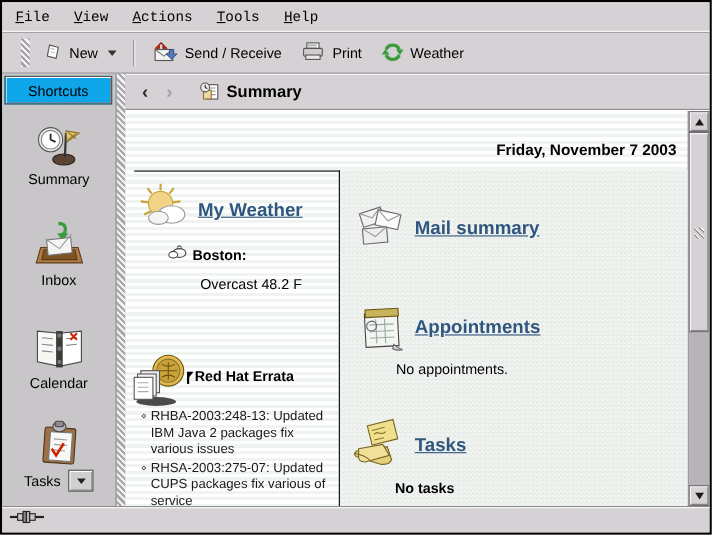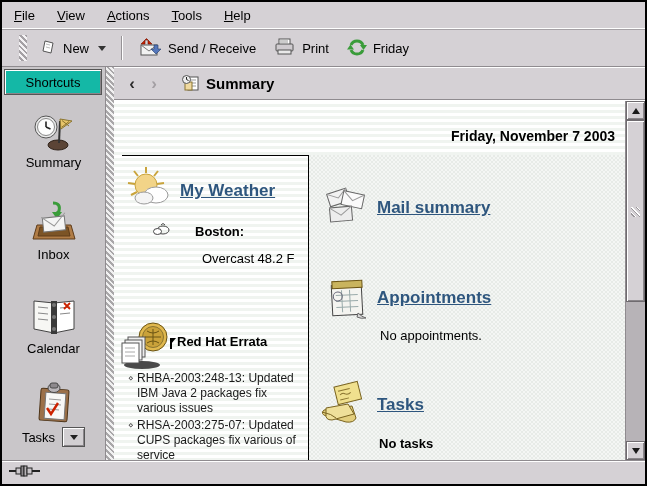--- a/index.html
+++ b/index.html
@@ -5,35 +5,35 @@
   html,body{margin:0;padding:0;}
   body{width:647px;height:486px;font-family:"Liberation Sans",sans-serif;background:#fff;}
   *{box-sizing:border-box;}
   :root{
     --win:#d5d1d5; --sidebar:#c9c6c9; --link:#2e567e; --stripeA:#ffffff; --stripeB:#f0f4f0;
     --chkA:#f4f6f4; --chkB:#e7ebe7;
   }
   .window{width:647px;height:486px;border:2px solid #000;background:var(--win);display:flex;flex-direction:column;position:relative;}
 
   
-  .menubar{height:28px;display:flex;align-items:center;gap:22px;padding:0 12px;background:var(--win);border-bottom:1px solid #a5a1a5;box-shadow:inset 0 -1px 0 #ffffff;}
+  .menubar{height:28px;display:flex;align-items:center;gap:22px;padding:0 12px;background:var(--win);border-bottom:1px solid #a5a1a5;box-shadow:inset 0 -1px 0 #ffffff;font-family:Liberation Mono, monospace;}
   .menu-item{font-size:13px;color:#000;cursor:default;}
   .menu-item u{text-decoration:underline;}
 
   
   .toolbar{height:37px;display:flex;align-items:center;background:var(--win);border-bottom:1px solid #8f8b8f;padding:0 16px;}
   .grip{width:8px;height:26px;margin:0 5px 0 1px;background:repeating-linear-gradient(45deg,#f4f2f4 0 2px,#a5a1a5 2px 4px);}
   .tbtn{display:flex;align-items:center;gap:6px;padding:3px 8px;font-size:13px;color:#000;border:1px solid transparent;cursor:default;}
   .tsep{width:2px;height:24px;margin:0 6px;border-left:1px solid #969296;border-right:1px solid #fff;}
   .chev{width:0;height:0;border-left:4px solid transparent;border-right:4px solid transparent;border-top:5px solid #333;margin-left:3px;}
 
   
   .body-row{flex:1;display:flex;min-height:0;}
   .sidebar{width:104px;background:var(--sidebar);position:relative;border-right:1px solid #8f8b8f;}
-  .shortcuts-btn{position:absolute;top:2px;left:2px;right:3px;height:26px;background:#14b8a6;border:1px solid #555;box-shadow:inset 1px 1px 0 #fff, inset -1px -1px 0 #8a868a;display:flex;align-items:center;justify-content:center;font-size:13px;}
+  .shortcuts-btn{position:absolute;top:2px;left:2px;right:3px;height:26px;background:#0ea5e9;border:1px solid #555;box-shadow:inset 1px 1px 0 #fff, inset -1px -1px 0 #8a868a;display:flex;align-items:center;justify-content:center;font-size:13px;}
   .sc-item{position:absolute;left:0;right:0;text-align:center;cursor:default;}
   .sc-item .ic{height:42px;display:flex;align-items:flex-end;justify-content:center;margin-bottom:4px;}
   .sc-label{font-size:13px;color:#000;}
   .tasks-row{display:flex;align-items:center;justify-content:center;gap:7px;}
   .combo-btn{width:23px;height:20px;background:#d2cfd2;border:1px solid #555;box-shadow:inset 1px 1px 0 #fff, inset -1px -1px 0 #8a868a;display:flex;align-items:center;justify-content:center;}
   .combo-btn .dn{width:0;height:0;border-left:4px solid transparent;border-right:4px solid transparent;border-top:5px solid #222;}
   .splitter{width:8px;background:var(--sidebar);background-image:repeating-linear-gradient(45deg,rgba(255,255,255,.75) 0 2px,rgba(110,110,110,.35) 2px 4px);}
 
   
   .main{flex:1;display:flex;flex-direction:column;min-width:0;}
@@ -46,21 +46,21 @@
 
   .viewport-row{flex:1;display:flex;min-height:0;border-top:1px solid #fff;}
   .canvas{flex:1;position:relative;overflow:hidden;background:repeating-linear-gradient(to bottom,var(--stripeA) 0 3px,var(--stripeB) 3px 6px);}
   .rightcol-bg{position:absolute;left:195px;top:54px;right:0;bottom:0;background-color:#eef1ee;background-image:repeating-conic-gradient(var(--chkA) 0% 25%,var(--chkB) 0% 50%);background-size:4px 4px;}
   .date-line{position:absolute;top:27px;right:10px;font-size:14px;font-weight:bold;padding-left:25px;}
   .hline{position:absolute;top:54px;left:8px;width:187px;height:1px;background:#000;}
   .vline{position:absolute;top:54px;left:194px;width:1px;bottom:0;background:#000;}
 
   .abs{position:absolute;}
   a.sumlink{color:var(--link);font-weight:bold;font-size:17px;text-decoration:underline;cursor:pointer;}
-  .plain{font-size:13px;color:#000;margin-left:20px;}
+  .plain{font-size:13px;color:#000;}
   .b{font-weight:bold;}
 
   .errata-title{display:flex;align-items:center;font-size:13px;font-weight:bold;}
   .flag{width:0;height:0;border-top:6px solid #000;border-right:5px solid transparent;margin-right:1px;position:relative;top:-1px;}
   .flag:after{content:"";position:absolute;left:-1px;top:-6px;width:2px;height:11px;background:#000;}
   .errata-list{width:176px;font-size:12px;line-height:15px;color:#1a1a1a;}
   .err-item{display:flex;}
   .err-item + .err-item{margin-top:2px;}
   .err-bullet{width:9px;flex:none;font-size:9px;line-height:15px;color:#444;}
 
@@ -128,21 +128,21 @@
     </div>
     <div class="tbtn">
       <span>
         <svg width="20" height="20" viewBox="0 0 20 20">
           <path d="M4 8 A6.5 6.5 0 0 1 16 8" fill="none" stroke="#3a9c3a" stroke-width="3"></path>
           <polygon points="13,8 20,8 16.5,13" fill="#3a9c3a"></polygon>
           <path d="M16 13 A6.5 6.5 0 0 1 4 13" fill="none" stroke="#3a9c3a" stroke-width="3"></path>
           <polygon points="0,12.5 7,12.5 3.5,7.5" fill="#3a9c3a"></polygon>
         </svg>
       </span>
-      <span>Friday</span>
+      <span>Weather</span>
     </div>
   </div>
 
   <div class="body-row">
 
     <div class="sidebar">
       <div class="shortcuts-btn">
         <span>Shortcuts</span>
       </div>
 

